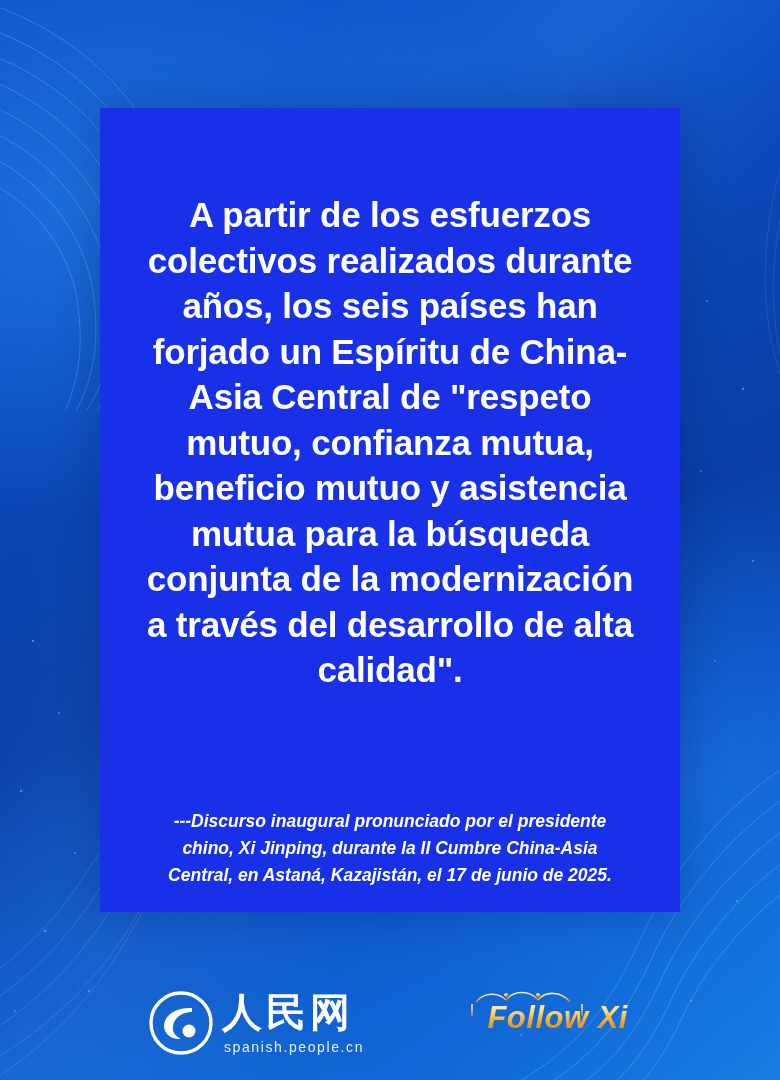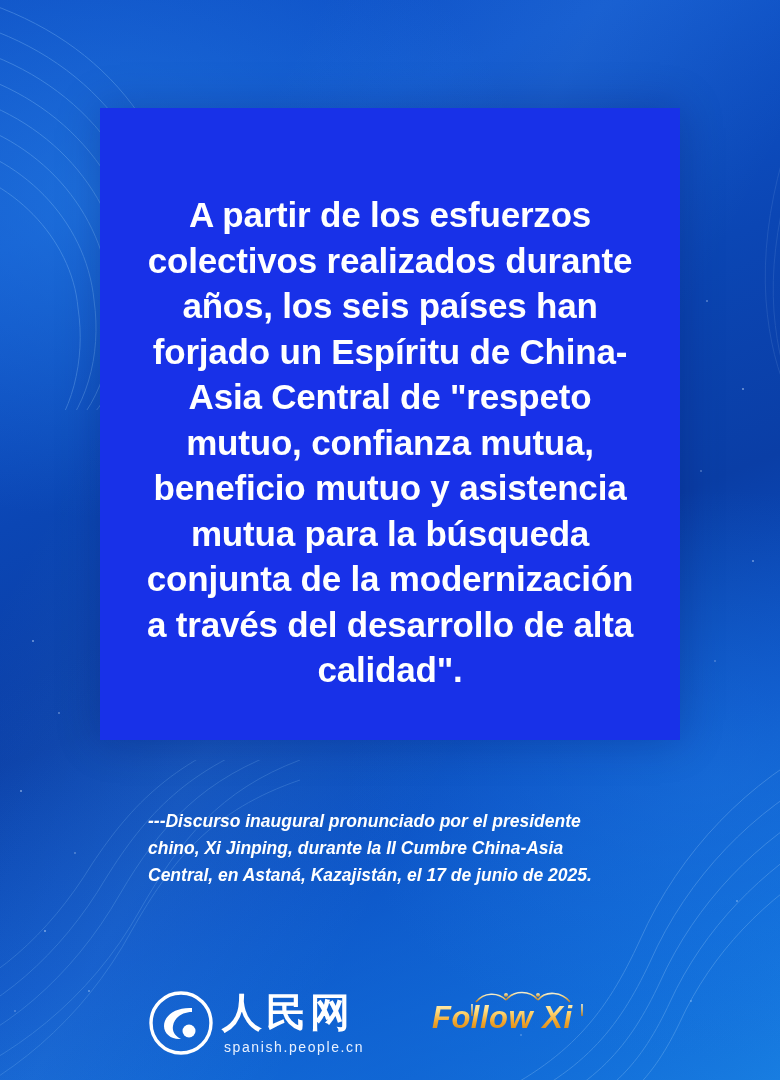--- a/index.html
+++ b/index.html
@@ -51,21 +51,21 @@
     border-radius: 50%;
     opacity: 0.55;
   }
 
   
   .quote-card {
     position: absolute;
     left: 100px;
     top: 108px;
     width: 580px;
-    height: 632px;
+    height: 804px;
     background: #1831e8;
     box-shadow: 0 0 40px rgba(0,10,80,0.25);
   }
 
   .quote-text {
     position: absolute;
     left: 34px;
     right: 34px;
     top: 84px;
     color: #ffffff;
@@ -79,21 +79,21 @@
   .attribution {
     position: absolute;
     left: 48px;
     right: 48px;
     top: 700px;
     color: #ffffff;
     font-size: 17.5px;
     line-height: 1.55;
     font-weight: bold;
     font-style: italic;
-    text-align: left;
+    text-align: center;
   }
 
   
   .footer {
     position: absolute;
     left: 0;
     right: 0;
     bottom: 10px;
     height: 110px;
   }
@@ -136,21 +136,21 @@
     right: 152px;
     bottom: 22px;
     width: 196px;
     height: 62px;
   }
   .fx-label {
     position: absolute;
     left: 0;
     right: 0;
     top: 14px;
-    text-align: left;
+    text-align: right;
     font-size: 31px;
     font-weight: bold;
     font-style: italic;
     letter-spacing: 0.5px;
     background: linear-gradient(180deg, #fff7d6 0%, #ffd978 32%, #f0a42a 62%, #c97a12 100%);
     -webkit-background-clip: text;
     background-clip: text;
     color: transparent;
     -webkit-text-fill-color: transparent;
   }

